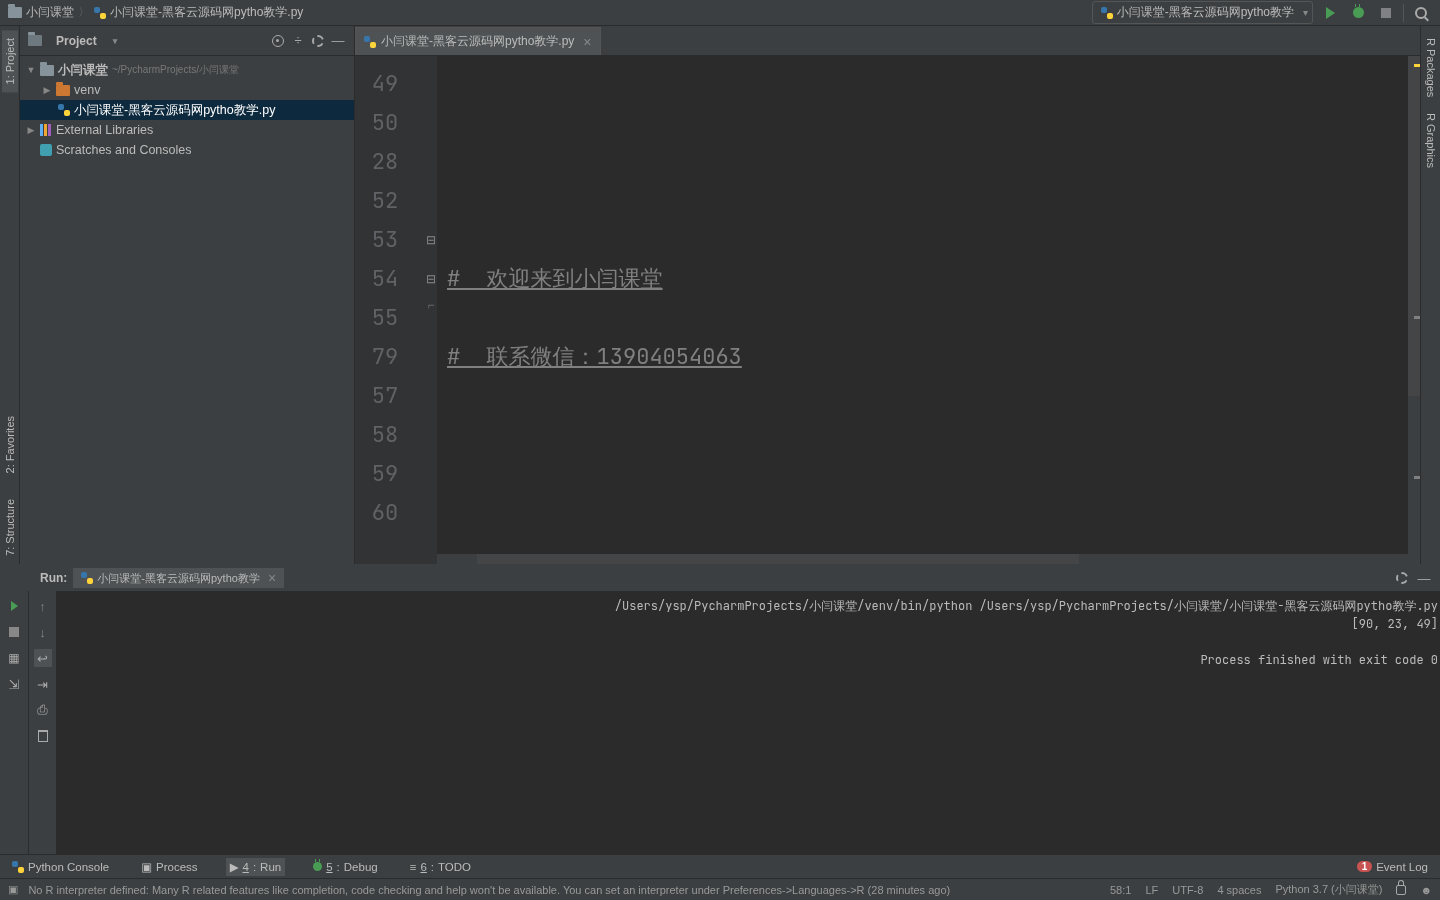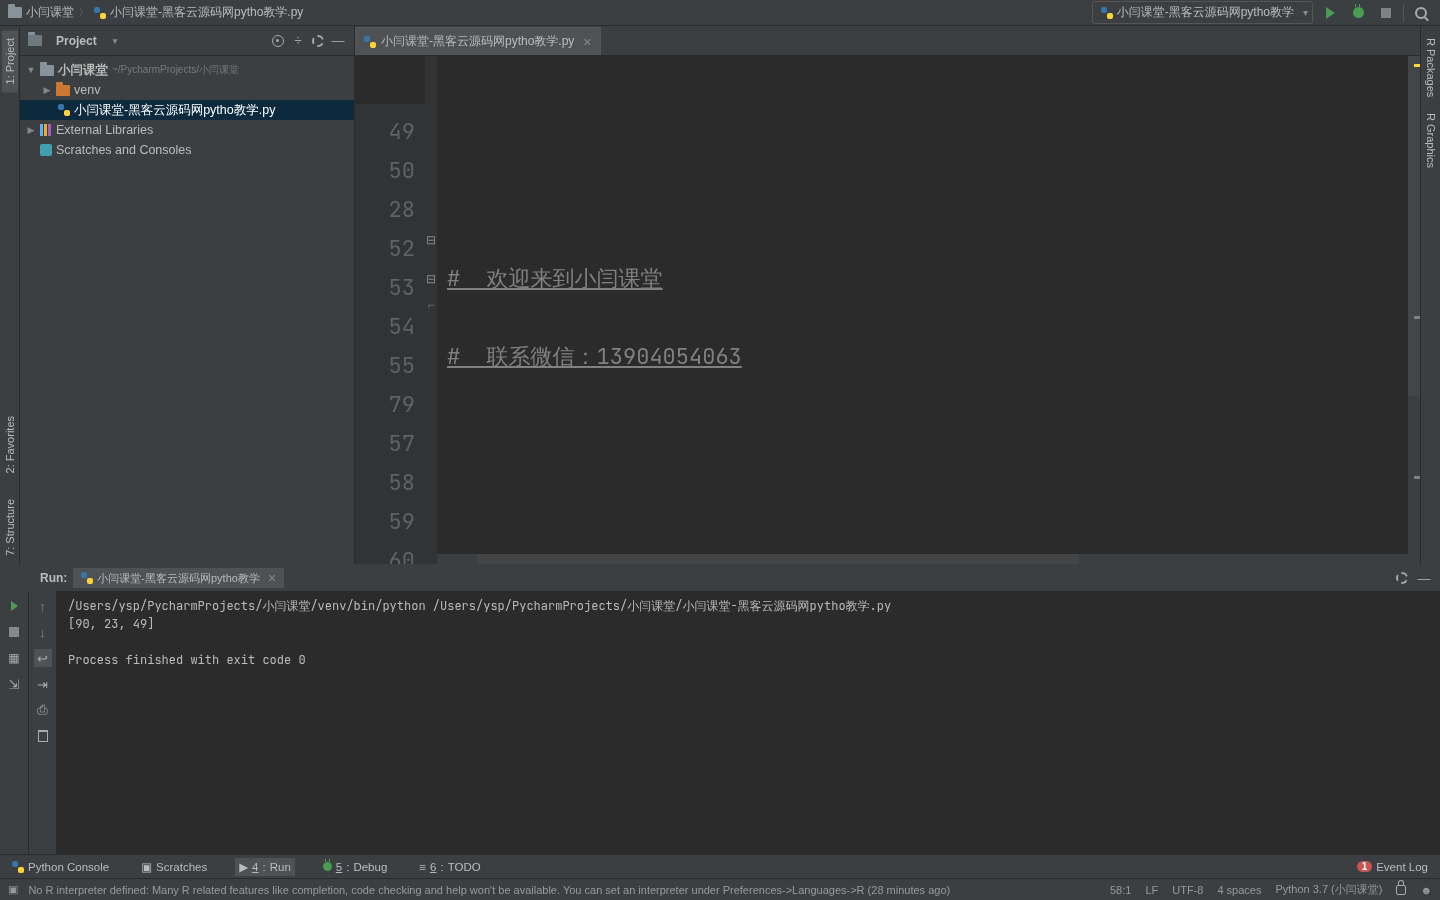--- a/index.html
+++ b/index.html
@@ -49,42 +49,42 @@
 .tree-lib span:nth-child(3) { background:#a35ebb; }
 .tree-scratch { width:12px; height:12px; background:#40a0b0; border-radius:2px; }
 .path-hint { color:#787878; font-size:10px; }
 .indent1 { padding-left:22px; }
 .indent2 { padding-left:38px; }
 .editor-area { flex:1; display:flex; flex-direction:column; min-width:0; background:#2b2b2b; }
 .tabs { height:30px; background:#3c3f41; border-bottom:1px solid #2b2b2b; display:flex; align-items:flex-end; }
 .tab { height:28px; background:#4e5254; border:1px solid #555; border-bottom:none; padding:0 8px; display:flex; align-items:center; gap:5px; font-size:12px; position:relative; }
 .tab-close { color:#888; cursor:pointer; font-size:14px; margin-left:4px; }
 .editor-body { flex:1; display:flex; overflow:hidden; position:relative; }
-.gutter { width:70px; background:#313335; text-align:right; padding:8px 10px 0 0; color:#606366; font-family:"JetBrains Mono","Consolas",monospace; font-size:22px; line-height:39px; position:relative;margin-top:48px; }
+.gutter { width:70px; background:#313335; text-align:center; padding:8px 10px 0 0; color:#606366; font-family:"JetBrains Mono","Consolas",monospace; font-size:22px; line-height:39px; position:relative; }
 .fold-col { width:12px; background:#313335; padding-top:8px; }
 .fold-mark { height:39px; display:flex; align-items:center; justify-content:center; color:#888; font-size:12px; }
 .code { flex:1; padding:8px 0 0 10px; font-family:"JetBrains Mono","Consolas",monospace; font-size:22px; line-height:39px; white-space:pre; position:relative; }
 .code-line { height:39px; }
 .kw { color:#cc7832; }
 .cm { color:#808080;text-decoration:underline; }
 .fn { color:#ffc66d; }
 .id { color:#a9b7c6; }
 @keyframes blink { 50% { opacity:0; } }
 .scrollbar-right { width:12px; background:#3c3f41; position:relative; }
 .scrollbar-right .thumb { position:absolute; top:0; width:100%; height:340px; background:#47494b; border-radius:0; opacity:0.6; }
 .scrollbar-right .mark { position:absolute; right:0; width:6px; height:3px; }
 .run-panel { height:290px; background:#2b2b2b; border-top:1px solid #3c3f41; display:flex; flex-direction:column; }
 .run-header { height:26px; background:#3c3f41; display:flex; align-items:center; padding:0 8px; gap:6px; }
 .run-title { font-weight:bold;padding-left:32px; }
 .run-tab { background:#4e5254; padding:2px 8px; display:flex; align-items:center; gap:4px; font-size:11px; }
 .run-body { flex:1; display:flex; }
 .run-toolbar { width:28px; background:#3c3f41; display:flex; flex-direction:column; align-items:center; padding-top:6px; gap:8px; }
 .run-toolbar2 { width:28px; background:#3c3f41; display:flex; flex-direction:column; align-items:center; padding-top:6px; gap:8px; border-left:1px solid #2b2b2b; }
 .tool-icon { width:18px; height:18px; display:flex; align-items:center; justify-content:center; color:#aaa; cursor:pointer; font-size:13px; }
-.console { flex:1; padding:6px 12px; font-family:"JetBrains Mono","Consolas",monospace; font-size:12px; line-height:18px; color:#bbbbbb; white-space:pre; overflow:auto; }
+.console { flex:1; padding:6px 2px; font-family:"JetBrains Mono","Consolas",monospace; font-size:12px; line-height:18px; color:#bbbbbb; white-space:pre; overflow:auto;text-align:right; }
 .bottom-bar { height:24px; background:#3c3f41; border-top:1px solid #2b2b2b; display:flex; align-items:center; padding:0 8px; gap:24px; font-size:11.5px; }
 .bottom-bar .tab-btn { display:flex; align-items:center; gap:4px; cursor:pointer; padding:2px 4px; }
 .bottom-bar .tab-btn.active { background:#4e5254; }
 .bottom-bar .u { text-decoration:underline; }
 .spacer { flex:1; }
 .badge { background:#c75450; color:#fff; border-radius:8px; padding:0 5px; font-size:10px; font-weight:bold; }
 .status-bar { height:22px; background:#3c3f41; border-top:1px solid #2b2b2b; display:flex; align-items:center; padding:0 8px; gap:10px; font-size:11px; color:#999; }
 .status-right { display:flex; gap:14px; align-items:center; }
 .gear-icon { width:12px; height:12px; border:2px dashed #aaa; border-radius:50%; }
 .lock-icon { width:10px; height:10px; border:1.5px solid #aaa; border-radius:2px; position:relative; display:inline-block; }
@@ -292,21 +292,21 @@
 <span></span>
 <span>Process finished with exit code 0</span></div>
   </div>
 </div>
 
 <div class="bottom-bar">
   <div class="tab-btn">
       <span class="py-icon"></span>
       <span>Python Console</span>
     </div>
-  <div class="tab-btn">▣ <span>Scratches</span></div>
+  <div class="tab-btn">▣ <span>Process</span></div>
   <div class="tab-btn active">▶ <span class="u">4</span>: <span>Run</span></div>
   <div class="tab-btn"><span class="bug-icon" style="width:9px;height:9px"></span> <span class="u">5</span>: <span>Debug</span></div>
   <div class="tab-btn">≡ <span class="u">6</span>: <span>TODO</span></div>
   <div class="spacer"></div>
   <div class="tab-btn">
       <span class="badge">1</span> 
       <span>Event Log</span>
     </div>
 </div>
 

